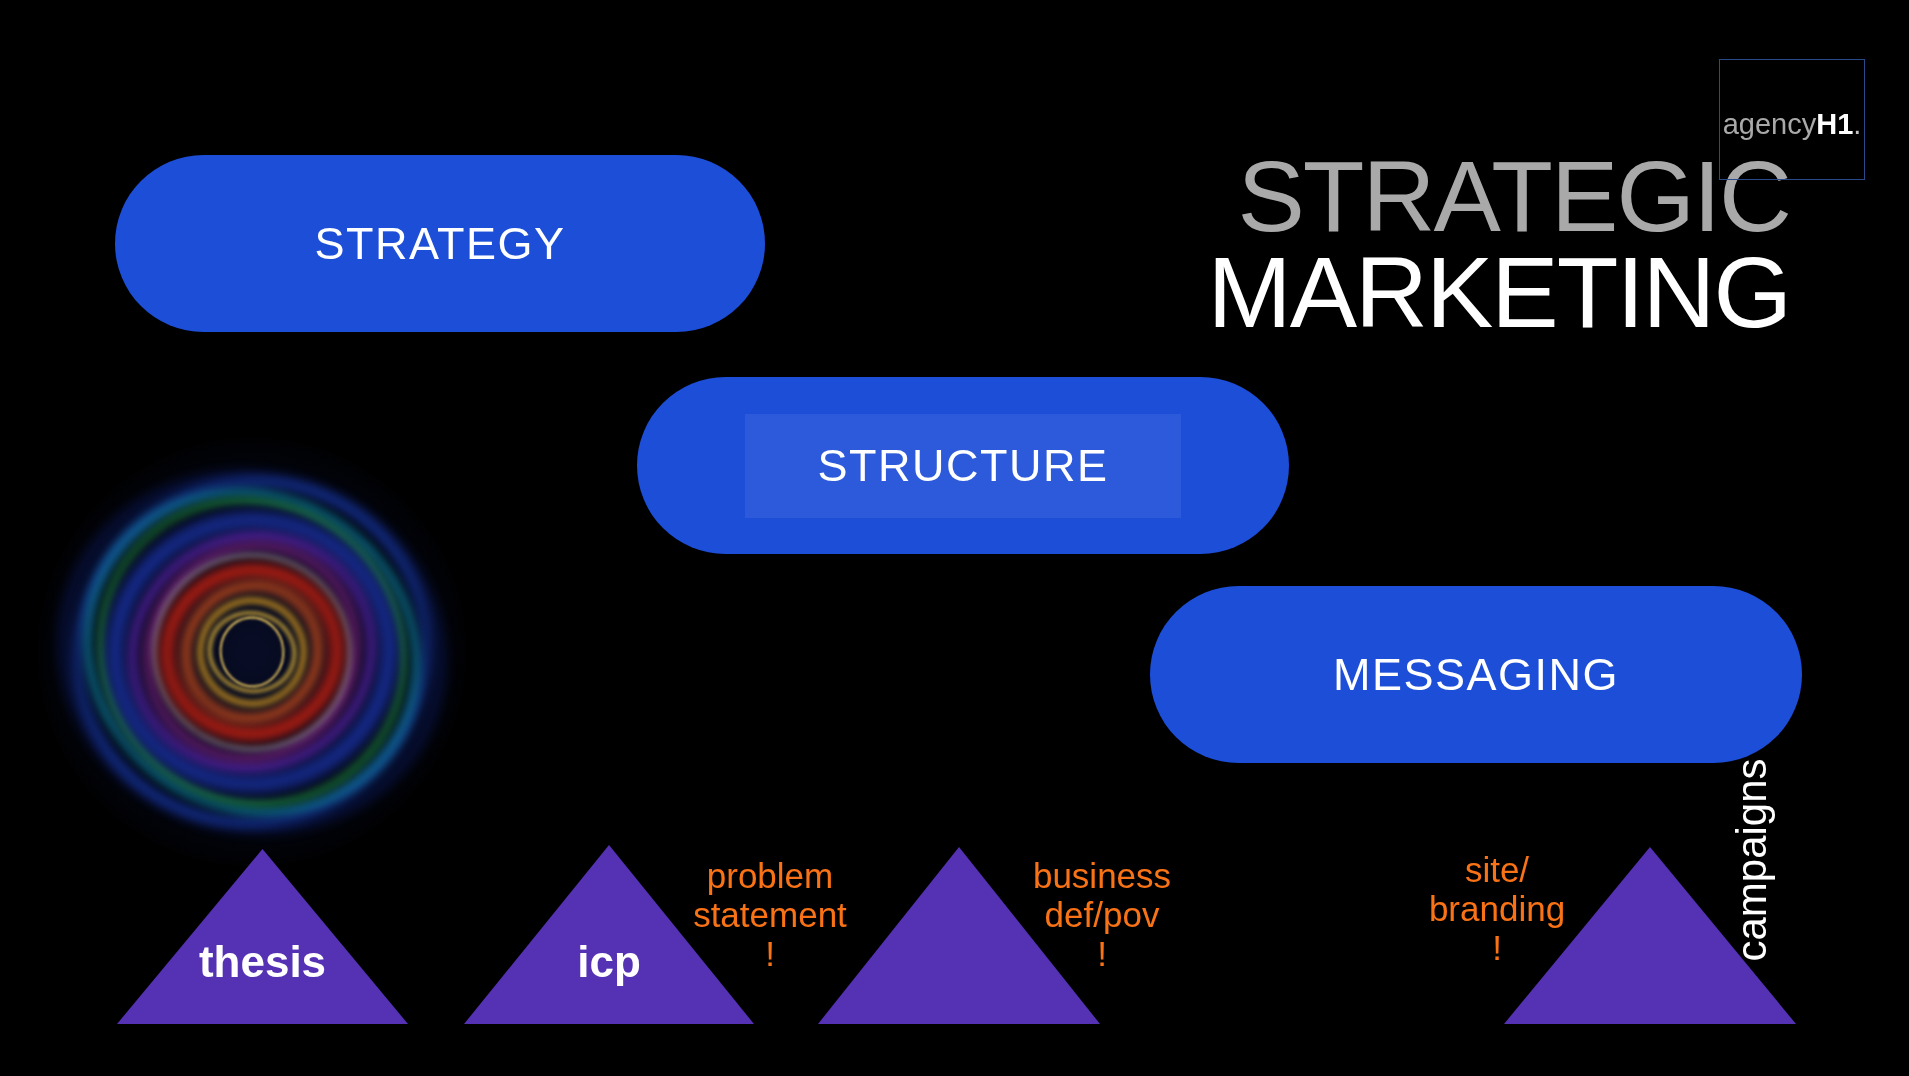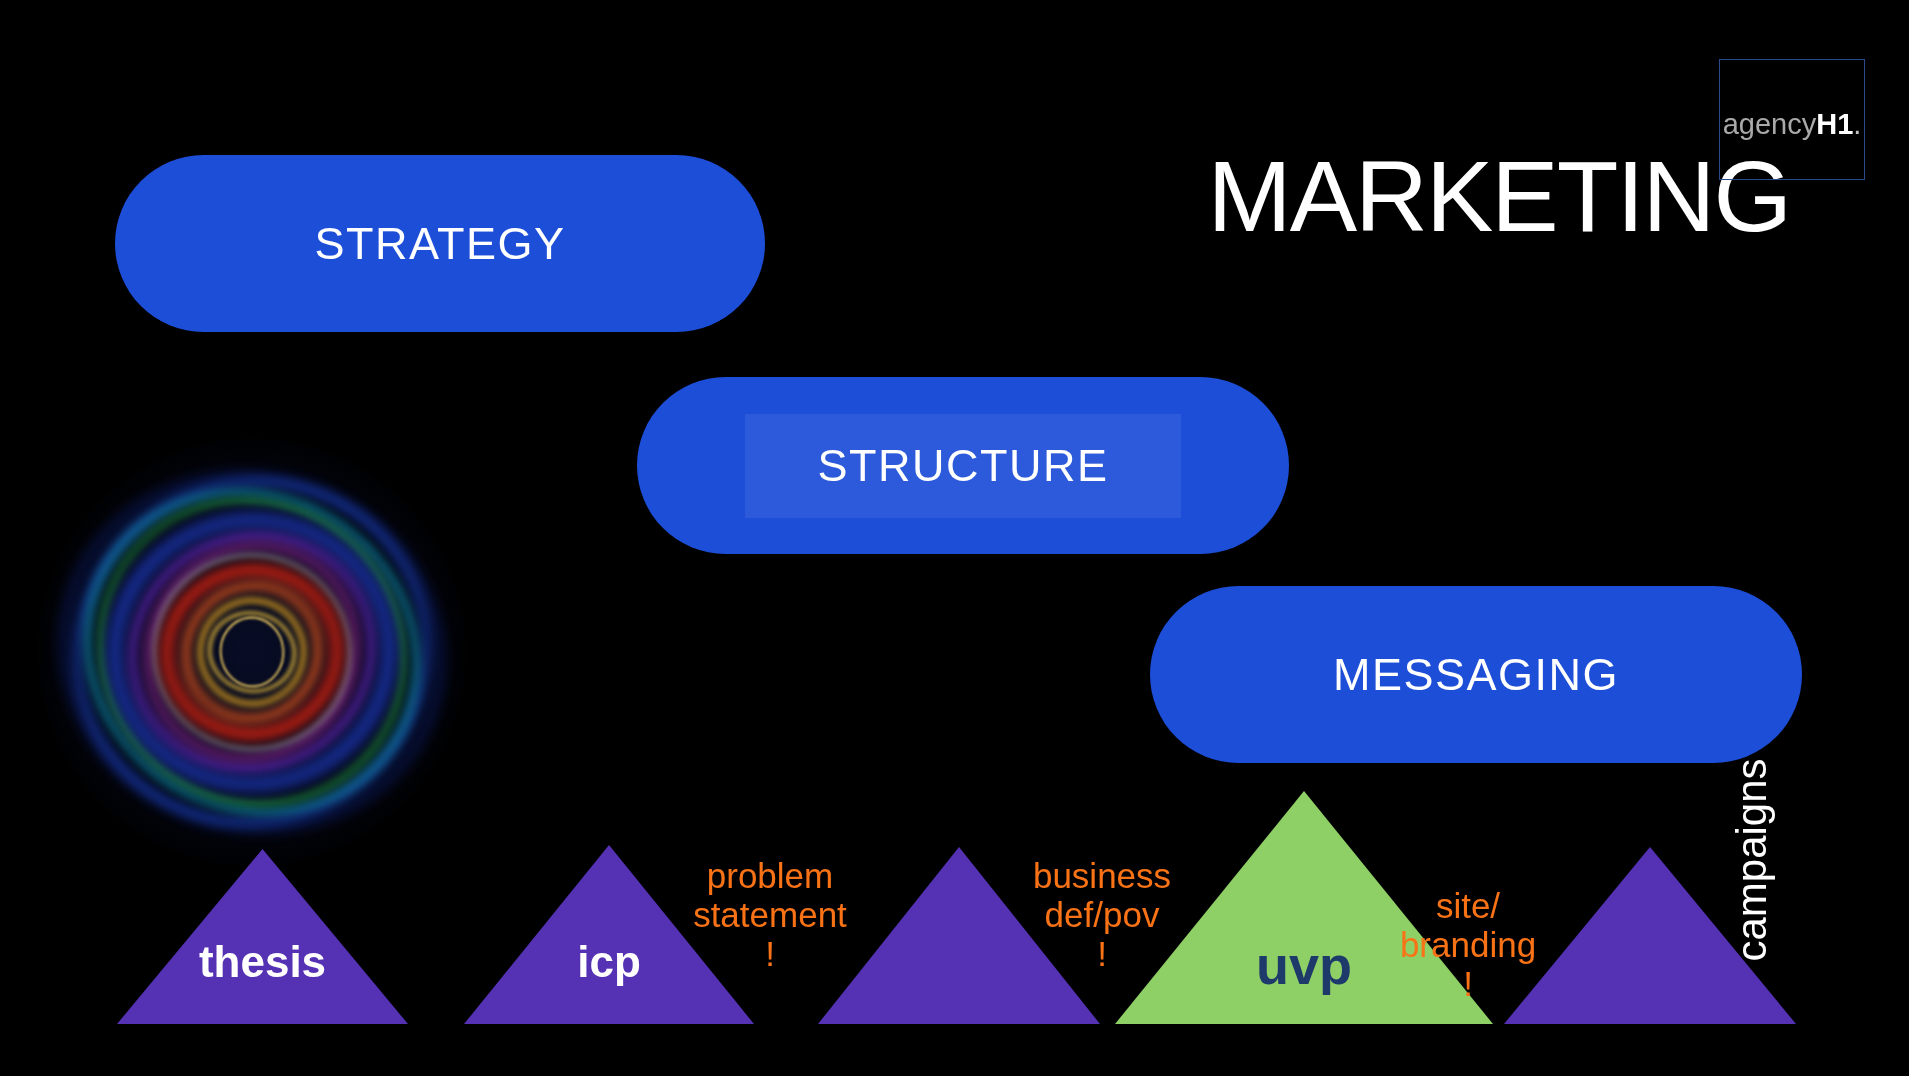--- a/index.html
+++ b/index.html
@@ -70,33 +70,34 @@
   .tri-icp    .tri-label { top:95px; }
   .tri-mvp    .tri-label { top:93px; }
   .tri-gtm    .tri-label { top:93px; }
   .tri-uvp    .tri-label { top:147px; color:#1e3a6b; font-size:54px; line-height:54px; }
 
   
   .note { position:absolute; width:260px; text-align:center; color:#f97316;
           font-size:35px; line-height:39px; }
   .note-1 { left:640px;  top:856px; }
   .note-2 { left:972px;  top:856px; }
-  .note-3 { left:1338px; top:850px;margin-top:36px; }
+  .note-3 { left:1367px; top:850px; }
 
   
   .campaigns { position:absolute; left:1752px; top:860px;
                transform:translate(-50%,-50%) rotate(-90deg);
                color:#ffffff; font-size:42px; white-space:nowrap; }
 </style>
 </head>
 <body>
 
 <div class="slide">
 
   <div class="title">
+    <div class="title-line1">STRATEGIC</div>
     <div class="title-line2">MARKETING</div>
   </div>
 
   <div class="logo">
     <span class="logo-gray">agency</span>
       <span class="logo-bold">H1</span>
       <span class="logo-dot">.</span>
   </div>
 
   <div class="pill pill-strategy">
@@ -131,24 +132,20 @@
     <div class="tri-shape tri-purple"></div>
     <div class="tri-label">thesis</div>
   </div>
   <div class="tri tri-icp">
     <div class="tri-shape tri-purple"></div>
     <div class="tri-label">icp</div>
   </div>
   <div class="tri tri-mvp">
     <div class="tri-shape tri-purple"></div>
   </div>
-  <div class="tri tri-uvp">
-    <div class="tri-shape tri-green"></div>
-    <div class="tri-label">uvp</div>
-  </div>
   <div class="tri tri-gtm">
     <div class="tri-shape tri-purple"></div>
   </div>
 
   <div class="note note-1">
     <div>problem</div>
     <div>statement</div>
     <div>!</div>
   </div>
   <div class="note note-2">

